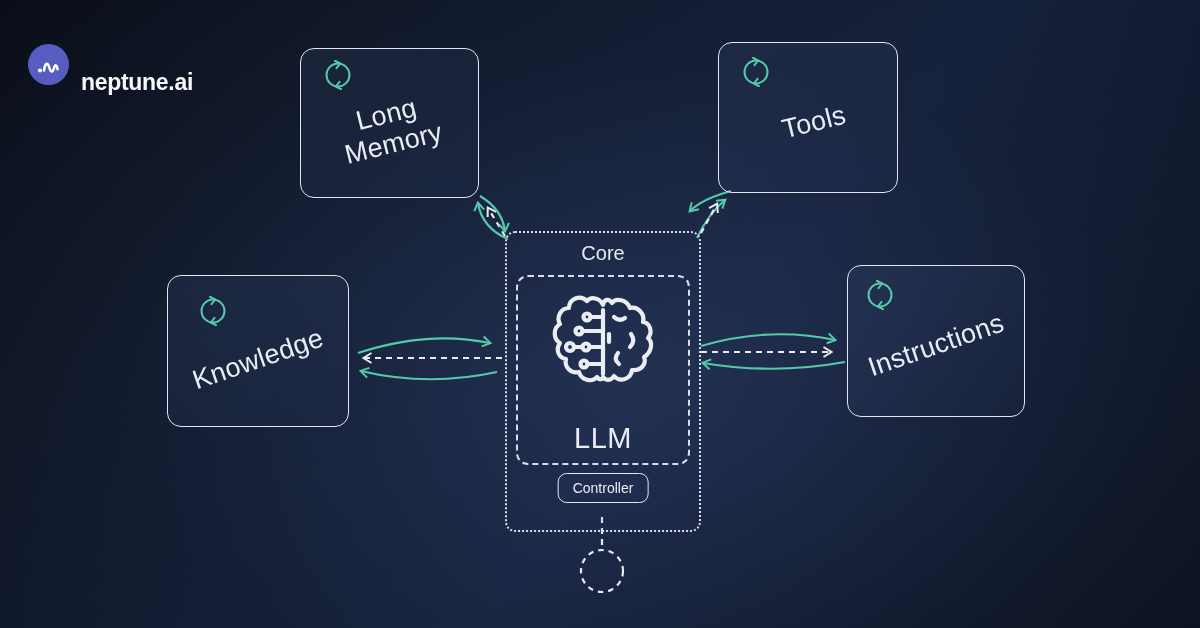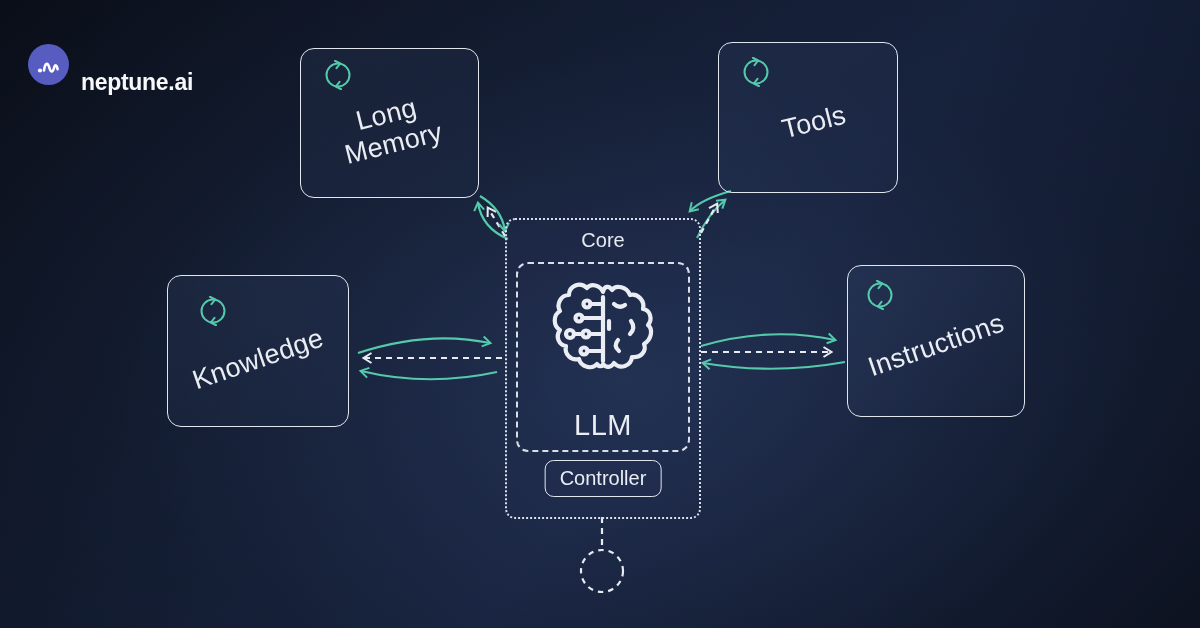--- a/index.html
+++ b/index.html
@@ -20,35 +20,35 @@
     background:linear-gradient(150deg,rgba(86,112,165,0.13),rgba(44,60,98,0.07));
   }
   .node-label{
     position:absolute;left:50%;top:50%;color:#EAEDF3;font-size:27px;font-weight:500;
     text-align:center;line-height:1.12;white-space:nowrap;letter-spacing:0.3px;
   }
   .node-label.wrap{white-space:normal;width:130px;}
   .refresh{position:absolute;width:30px;height:30px;}
   
   .core{
-    position:absolute;left:505px;top:218px;width:192px;height:297px;
+    position:absolute;left:505px;top:231px;width:192px;height:297px;
     border:2px dotted #D9DFE9;border-radius:10px;
     background:rgba(38,52,88,0.10);
   }
   .core-title{position:absolute;top:9px;left:0;width:100%;text-align:center;color:#E6EAF1;font-size:20px;font-weight:500;}
   .llm-box{
     position:absolute;left:9px;top:42px;width:170px;height:186px;
     border:2px dashed #D9DFE9;border-radius:12px;
   }
   .brain{position:absolute;left:50%;top:12px;transform:translateX(-50%);}
   .llm-label{position:absolute;bottom:8px;left:0;width:100%;text-align:center;color:#EAEDF3;font-size:29px;font-weight:400;letter-spacing:0.5px;}
   .controller{
     position:absolute;left:50%;transform:translateX(-50%);top:240px;
     border:1.8px solid #E2E7EF;border-radius:9px;padding:6px 14px;
-    color:#EAEDF3;font-size:20px;font-weight:500;white-space:nowrap;background:rgba(38,52,88,0.20);
+    color:#EAEDF3;font-size:14px;font-weight:500;white-space:nowrap;background:rgba(38,52,88,0.20);
   }
   .wires{position:absolute;left:0;top:0;width:1200px;height:628px;pointer-events:none;}
 </style>
 </head>
 <body>
 
 <div class="canvas">
 
   <div class="logo">
     <span class="logo-mark">

